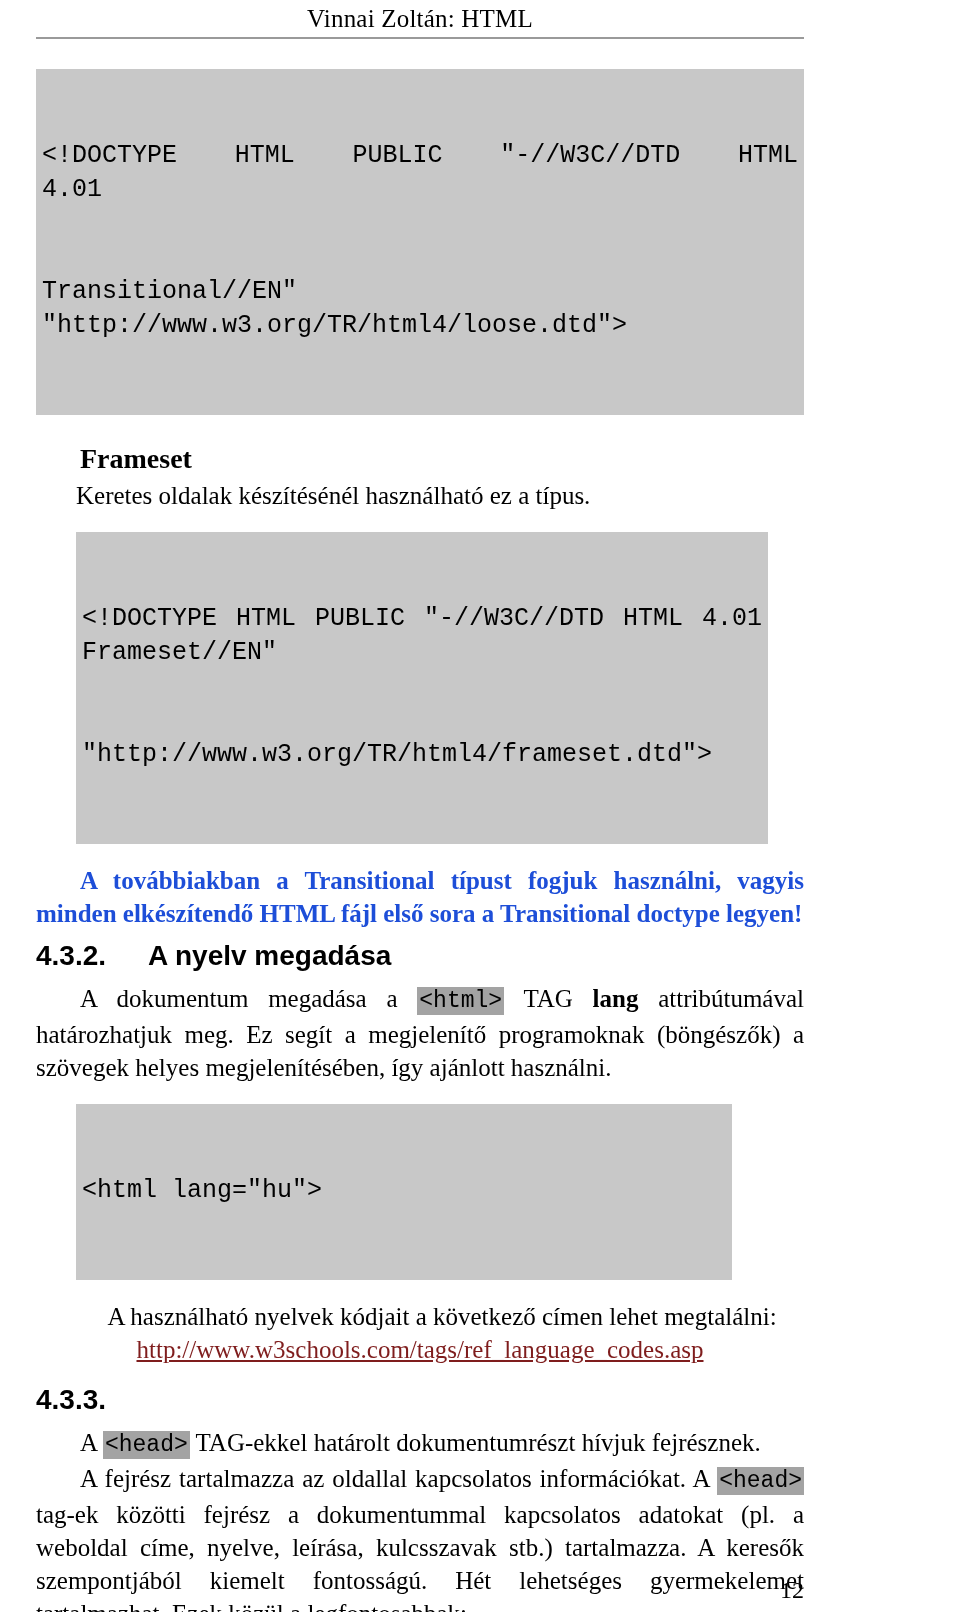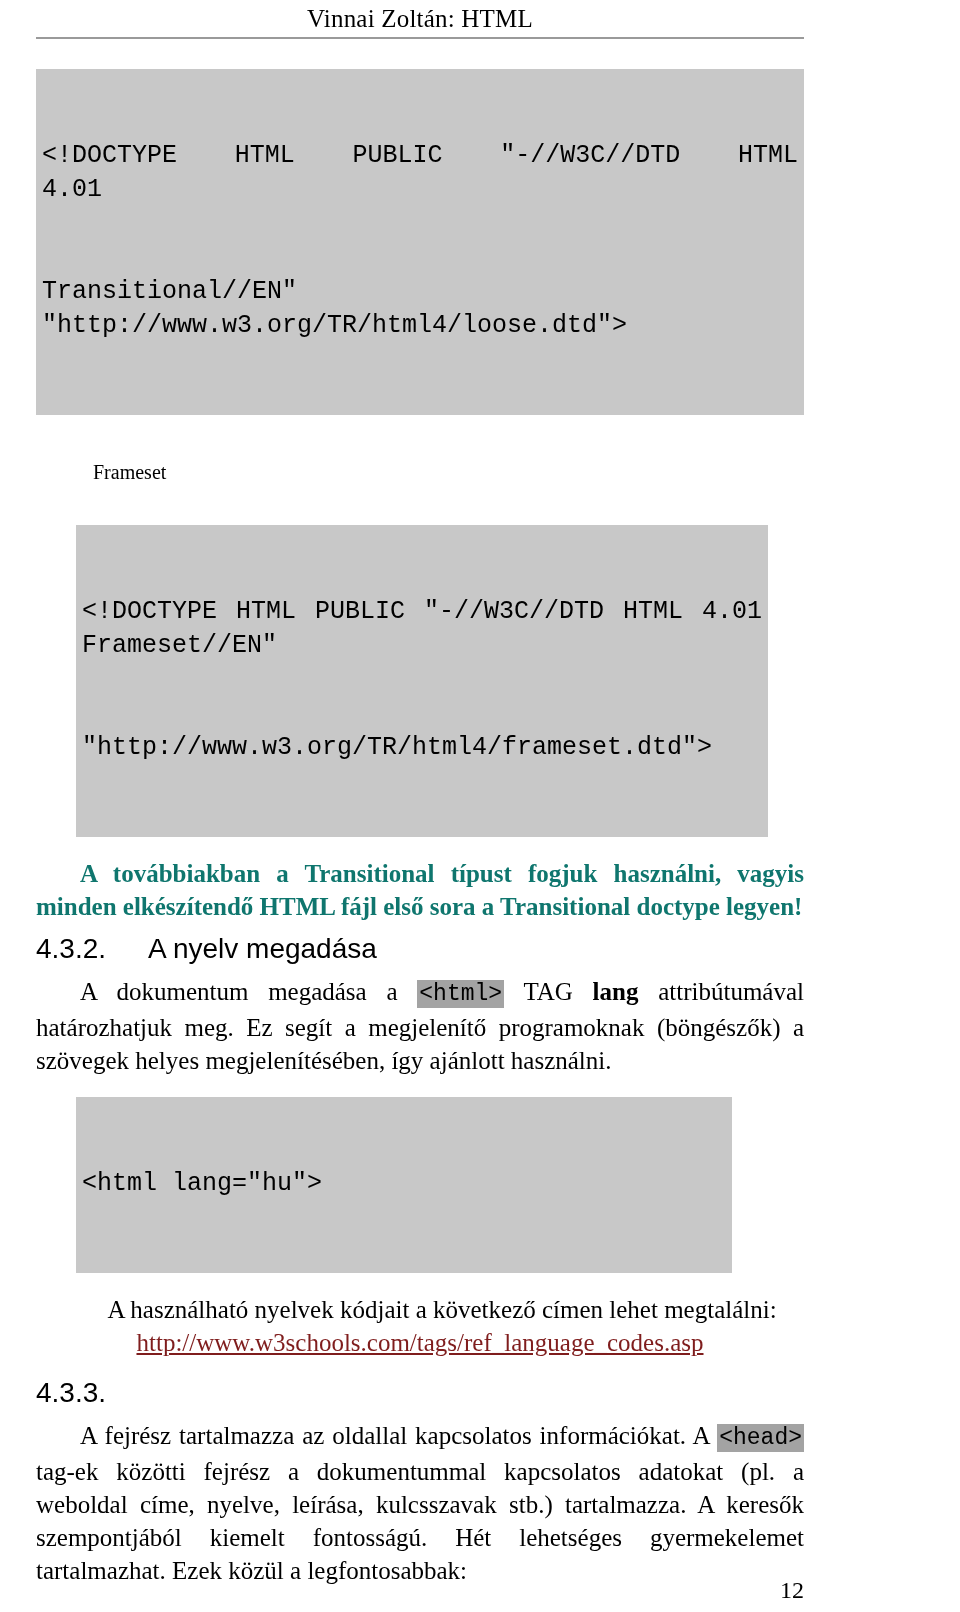--- a/index.html
+++ b/index.html
@@ -68,39 +68,39 @@
   .para {
     font-size: 25px;
     line-height: 33px;
     text-align: justify;
     margin: 0;
   }
   .para.indent { text-indent: 44px; }
 
   .sub-head {
     font-family: "Liberation Serif", "DejaVu Serif", serif;
-    font-weight: normal;
-    font-size: 20px;
+    font-weight: bold;
+    font-size: 28px;
     line-height: 32px;
-    margin: 17px;
+    margin: 4px;
   }
 
   .red-note {
-    color: #0f766e;
+    color: #1d4ed8;
     font-weight: bold;
     font-size: 25px;
     line-height: 33px;
     text-align: justify;
     text-indent: 44px;
     margin: 0;
   }
 
   .heading {
     font-family: "Liberation Sans", "DejaVu Sans", sans-serif;
-    font-weight: normal;
+    font-weight: bold;
     font-size: 28px;
     line-height: 36px;
     margin: 0;
     display: flex;
     align-items: baseline;
   }
   .heading .h-num { width: 112px; flex: 0 0 112px; }
   .heading .h-text { flex: 1 1 auto; }
 
   code.inline {
@@ -149,20 +149,21 @@
 
     <div class="code-block">
       <span class="codeline just">&lt;!DOCTYPE   HTML   PUBLIC   "-//W3C//DTD   HTML   4.01</span>
       <span class="codeline just">Transitional//EN" "http://www.w3.org/TR/html4/loose.dtd"&gt;</span>
     </div>
 
     <div class="spacer-24"></div>
 
     <div class="indent-block-sm">
       <p class="sub-head">Frameset</p>
+      <p class="para">Keretes oldalak készítésénél használható ez a típus.</p>
     </div>
 
     <div class="spacer-20"></div>
 
     <div class="code-block indent-block-sm" style="margin-right:36px;">
       <span class="codeline just">&lt;!DOCTYPE HTML PUBLIC "-//W3C//DTD HTML 4.01 Frameset//EN"</span>
       <span class="codeline">"http://www.w3.org/TR/html4/frameset.dtd"&gt;</span>
     </div>
 
     <div class="spacer-20"></div>
@@ -196,20 +197,21 @@
     </div>
 
     <div class="spacer-16"></div>
 
     <h2 class="heading">
       <span class="h-num">4.3.3.</span>
     </h2>
 
     <div class="spacer-8"></div>
 
+    <p class="para indent" style="text-align:left;"><span>A </span><code class="inline">&lt;head&gt;</code><span> TAG-ekkel határolt dokumentumrészt hívjuk fejrésznek.</span></p>
 
     <p class="para indent"><span>A fejrész tartalmazza az oldallal kapcsolatos információkat. A </span><code class="inline">&lt;head&gt;</code><span> tag-ek közötti fejrész a dokumentummal kapcsolatos adatokat (pl. a weboldal címe, nyelve, leírása, kulcsszavak stb.) tartalmazza. A keresők szempontjából kiemelt fontosságú. Hét lehetséges gyermekelemet tartalmazhat. Ezek közül a legfontosabbak:</span></p>
 
     <div class="spacer-24"></div>
 
   </div>
 
   <div class="page-number">12</div>
 </div>
 

